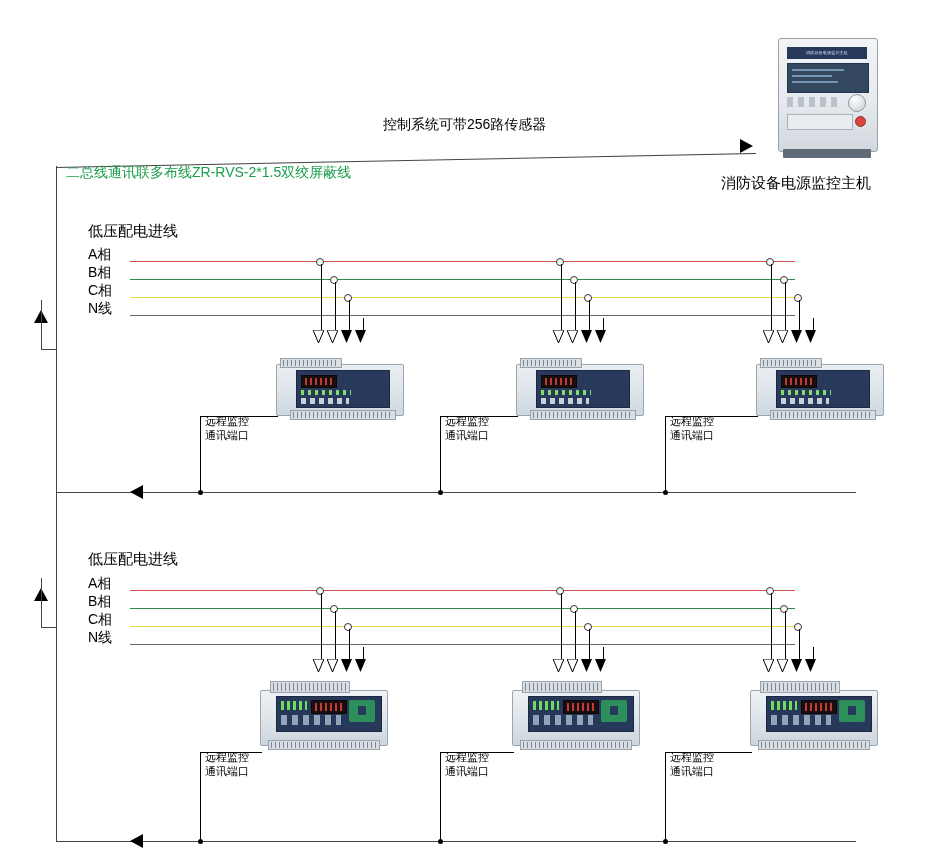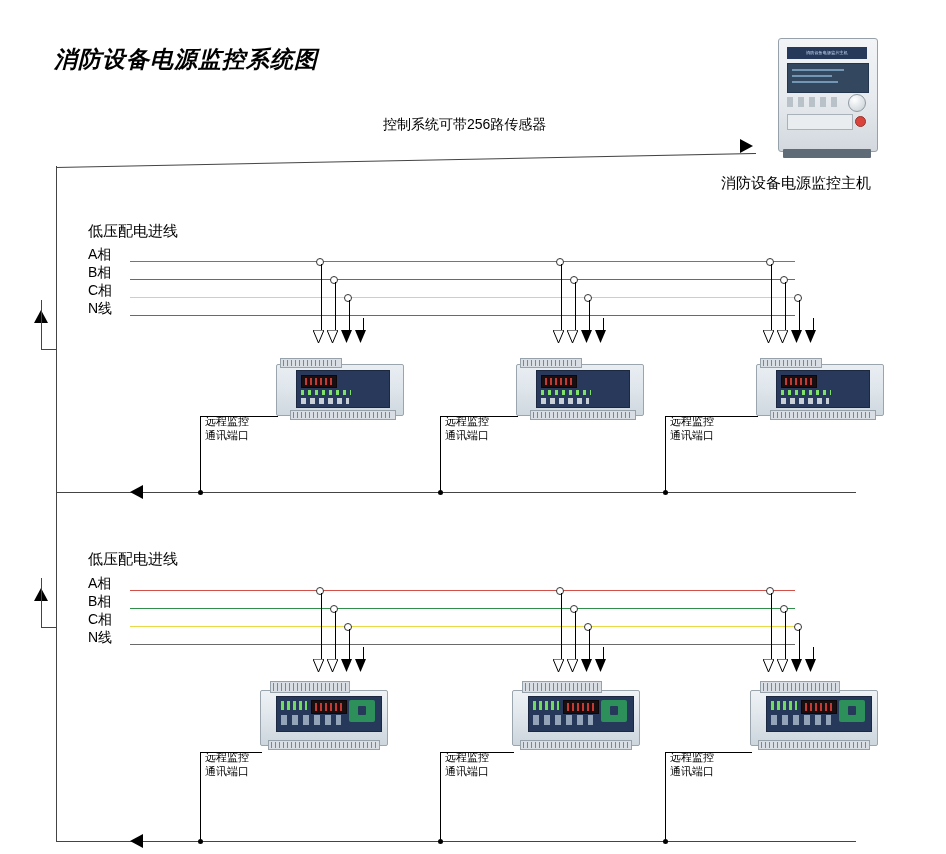--- a/index.html
+++ b/index.html
@@ -299,21 +299,20 @@
     left: 721px; top: 174px;
     font-size: 15px;
     white-space: nowrap;
   }
 </style>
 </head>
 <body>
 
 <div id="canvas">
 
-  <div id="title" class="abs">消防设备电源监控系统图</div>
 
   <div id="host">
     <div class="case"></div>
     <div class="header">消防设备电源监控主机</div>
     <div class="lcd">
       <div class="line" style="top:5px"></div>
       <div class="line" style="top:11px;width:40px"></div>
       <div class="line" style="top:17px;width:46px"></div>
     </div>
     <div class="btnrow"></div>
@@ -324,20 +323,21 @@
   </div>
   <div id="host-label">消防设备电源监控主机</div>
 
   <div class="abs lbl" style="left:383px; top:116px;">控制系统可带256路传感器</div>
 
   <div class="abs" style="left:56px; top:153px; width:700px; height:20px; overflow:hidden;">
     <div style="position:absolute; left:0; top:14px; width:706px; height:0; border-top:1px solid #444; transform-origin: 0 0; transform: rotate(-1.15deg);"></div>
   </div>
   <div class="abs arrow-right" style="left:740px; top:139px;"></div>
 
+  <div class="abs lbl lbl-green" style="left:66px; top:164px;">二总线通讯联多布线ZR-RVS-2*1.5双绞屏蔽线</div>
 
   <div class="abs vline" style="left:56px; top:166px; height:676px; border-left:1px solid #444;"></div>
 
   <div class="abs hline" style="left:56px; top:841px; width:800px; border-top:1px solid #444;"></div>
 
   <div class="abs hline" style="left:56px; top:492px; width:800px; border-top:1px solid #444;"></div>
 
   <div class="abs arrow-up" style="left:34px; top:310px;"></div>
   <div class="abs arrow-up" style="left:34px; top:588px;"></div>
 

